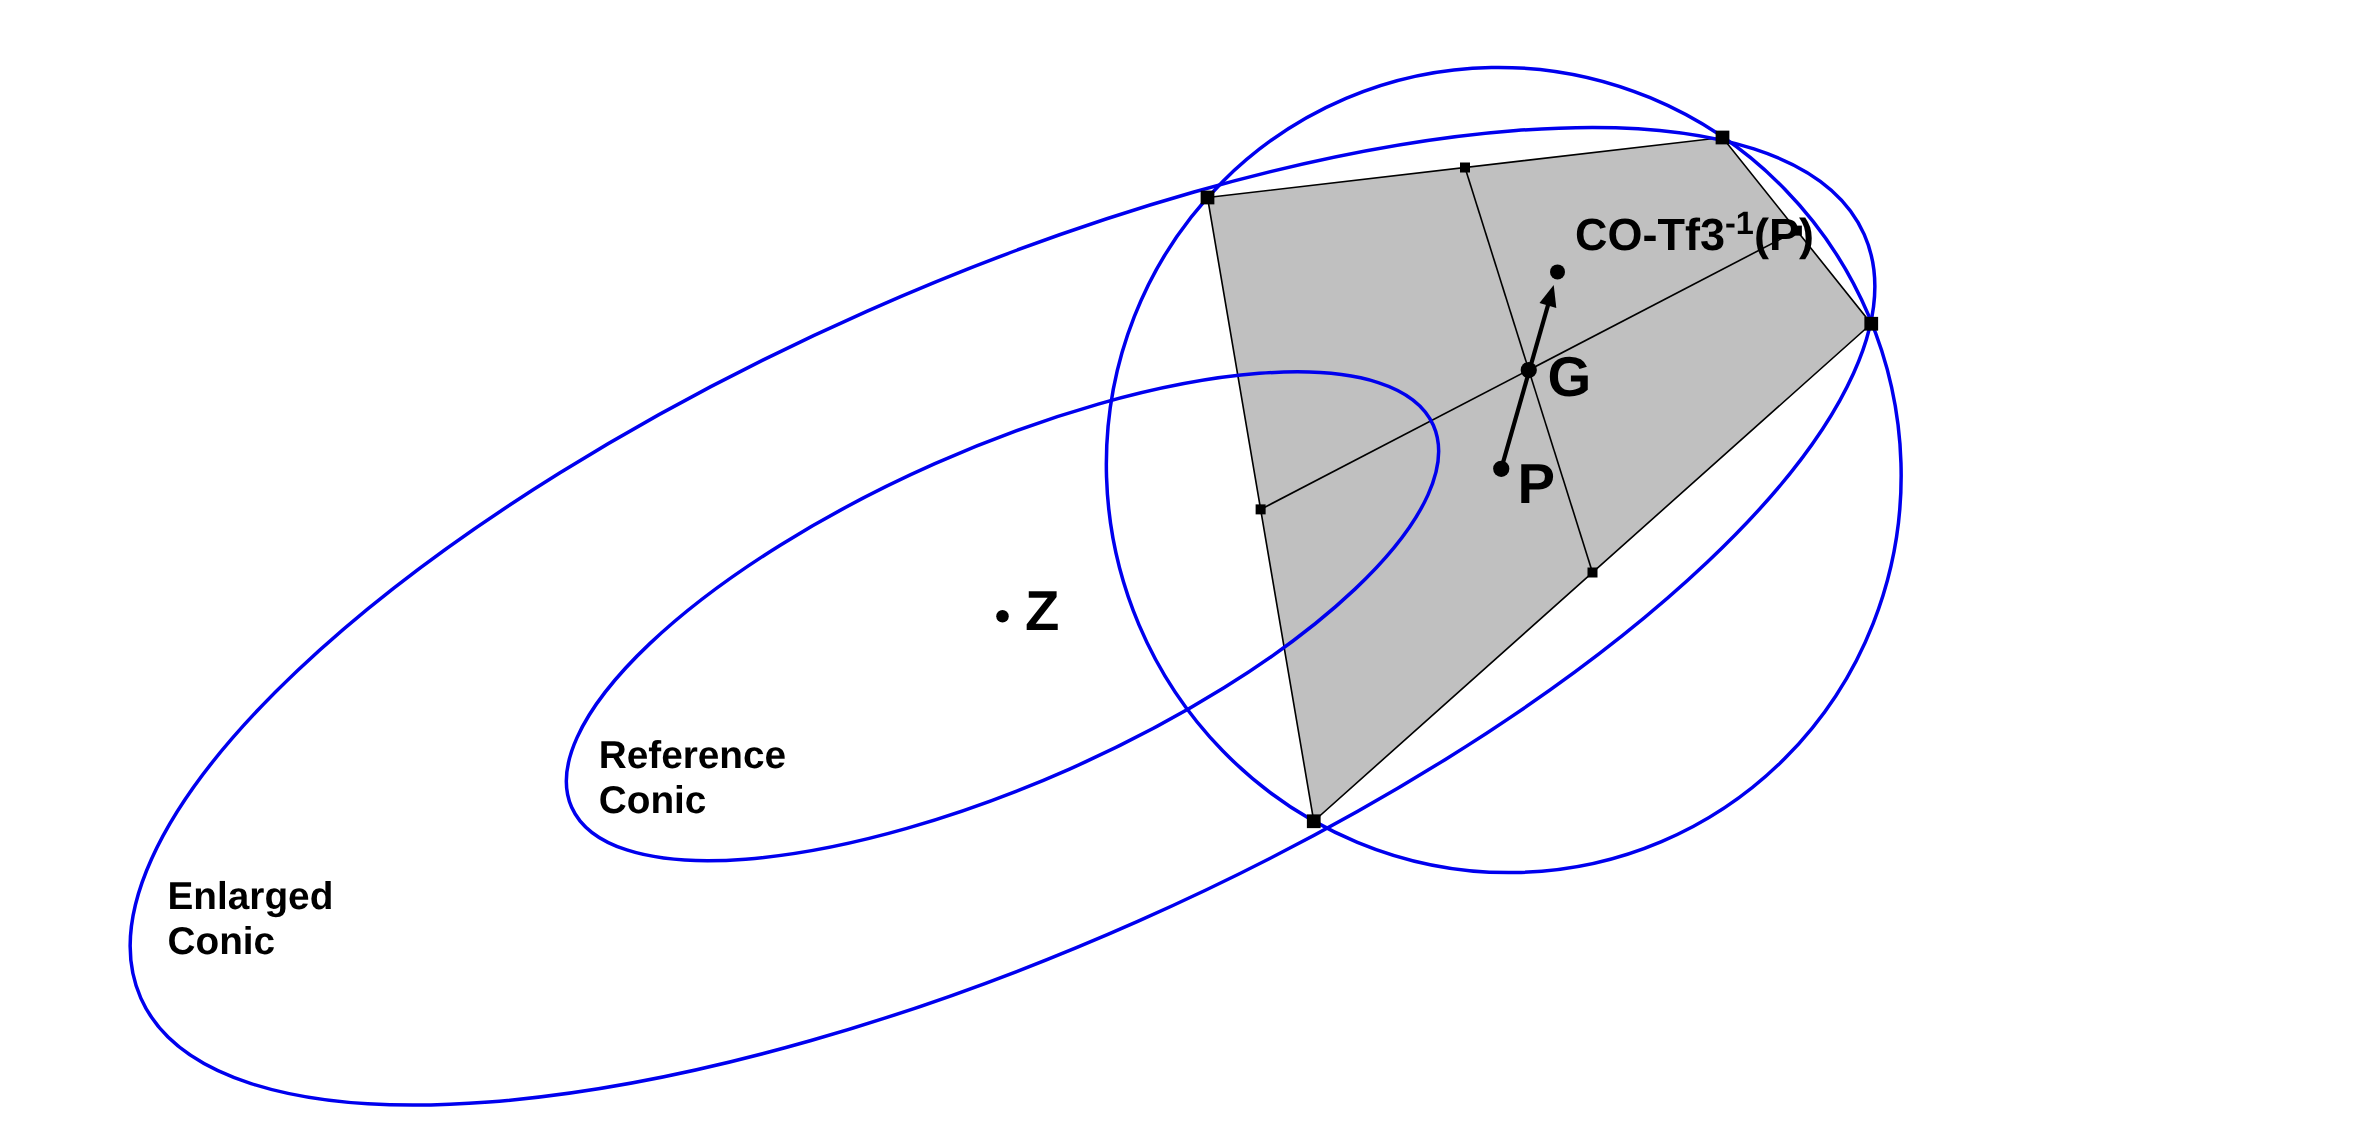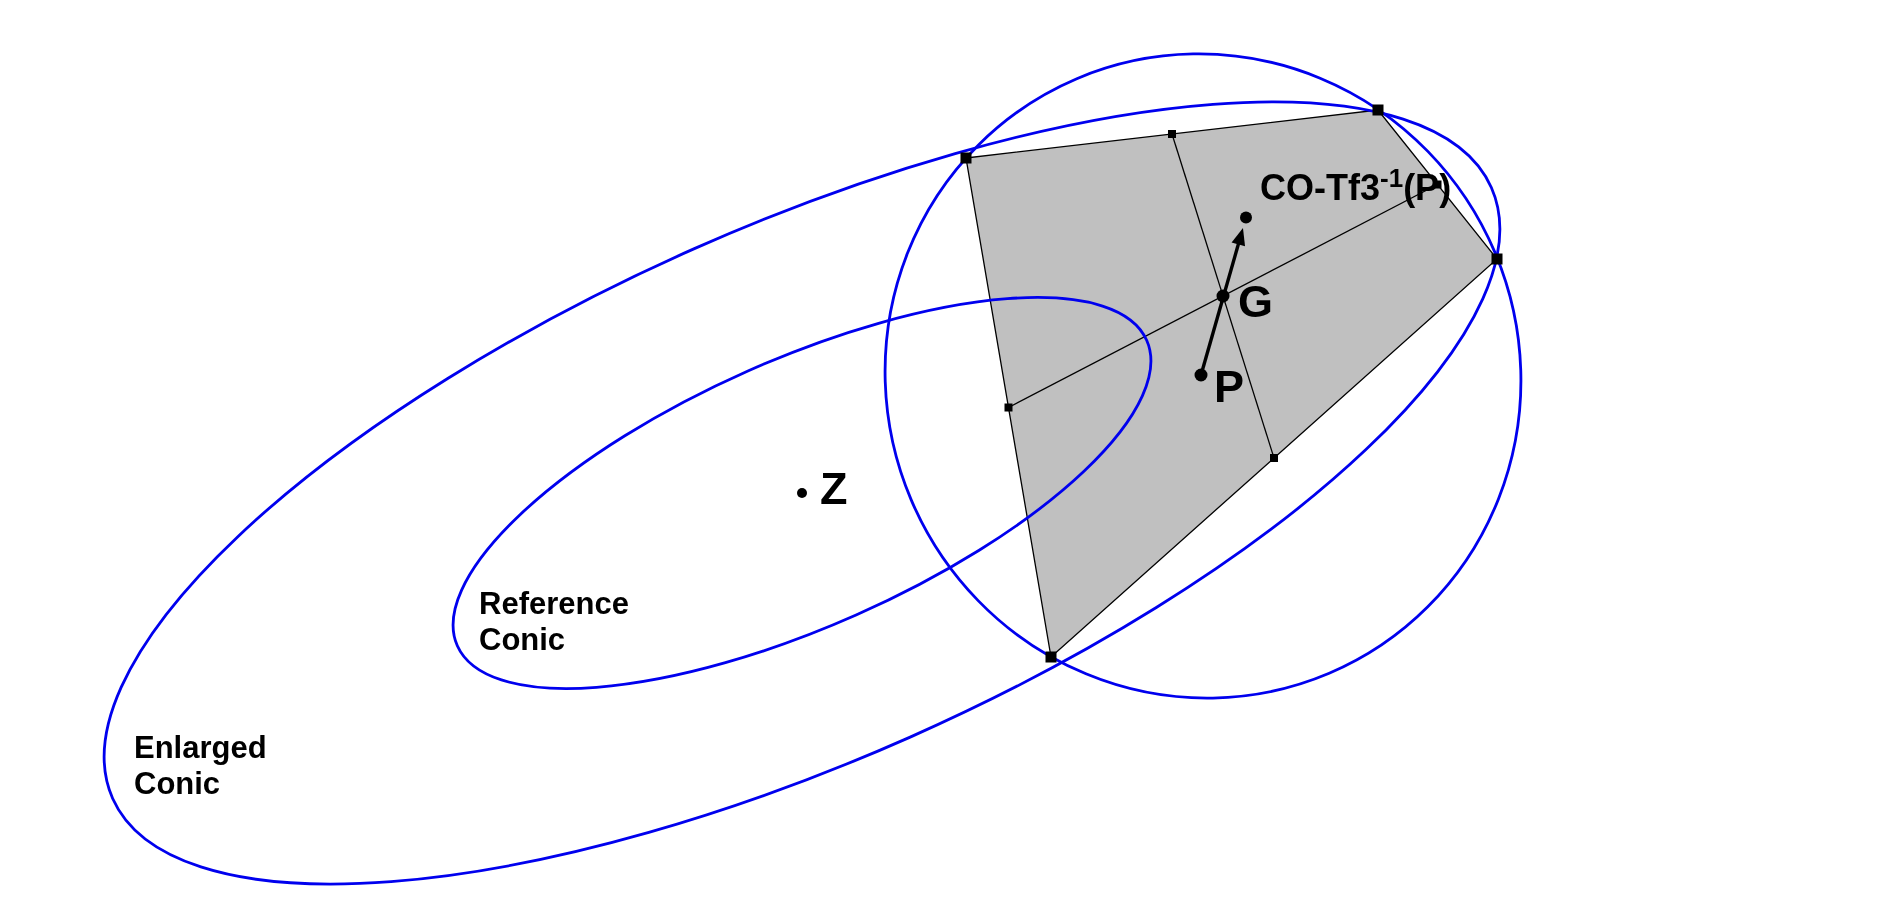--- a/index.html
+++ b/index.html
@@ -65,21 +65,21 @@
       <rect x="1491.5" y="253.5" width="11" height="11" fill="#000000"></rect>
       <rect x="1045.5" y="651.5" width="11" height="11" fill="#000000"></rect>
       <line x1="1201" y1="375" x2="1239.4066929304627" y2="240.57657474337978" stroke="#000000" stroke-width="3.4"></line>
       <polygon points="1242.9780675931288,228.07676342404906 1245.038476052359,246.34571842922472 1231.5771407853874,242.4996226386614" fill="#000000"></polygon>
       <circle cx="802" cy="493" r="5" fill="#000000"></circle>
       <circle cx="1223" cy="296" r="6.5" fill="#000000"></circle>
       <circle cx="1201" cy="375" r="6.5" fill="#000000"></circle>
       <circle cx="1246" cy="217.5" r="6" fill="#000000"></circle>
     </svg>
 
-  <div class="lbl lbl-conic" style="left:134px; top:730px;">
+  <div class="lbl lbl-conic" style="left:134px; top:699px;">
     <span>Enlarged</span>
     <span>Conic</span>
   </div>
 
   <div class="lbl lbl-conic" style="left:479px; top:586px;">
     <span>Reference</span>
     <span>Conic</span>
   </div>
 
   <div class="lbl lbl-point" style="left:820px; top:466px;">Z</div>

